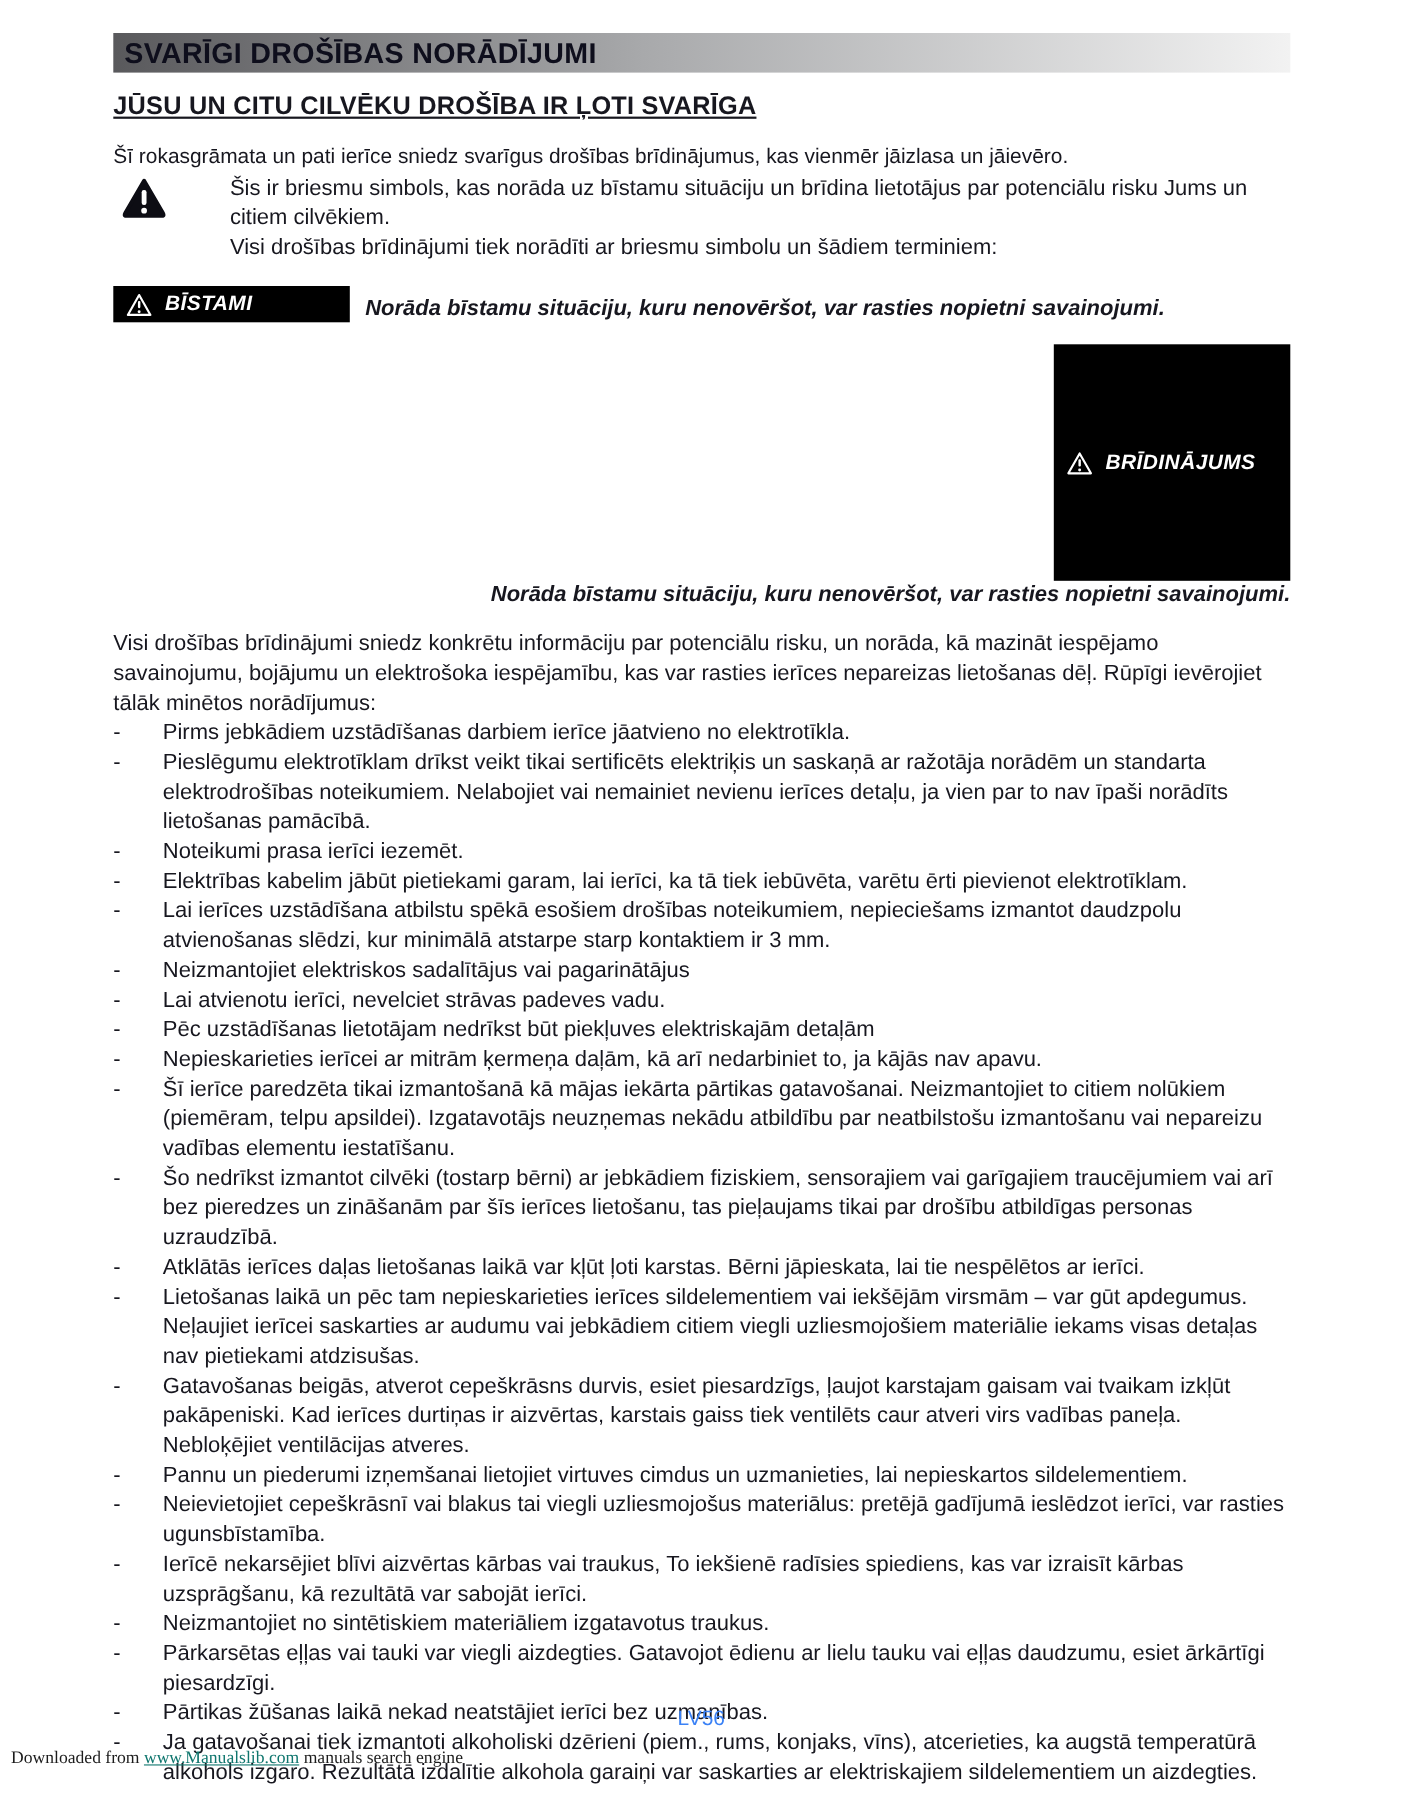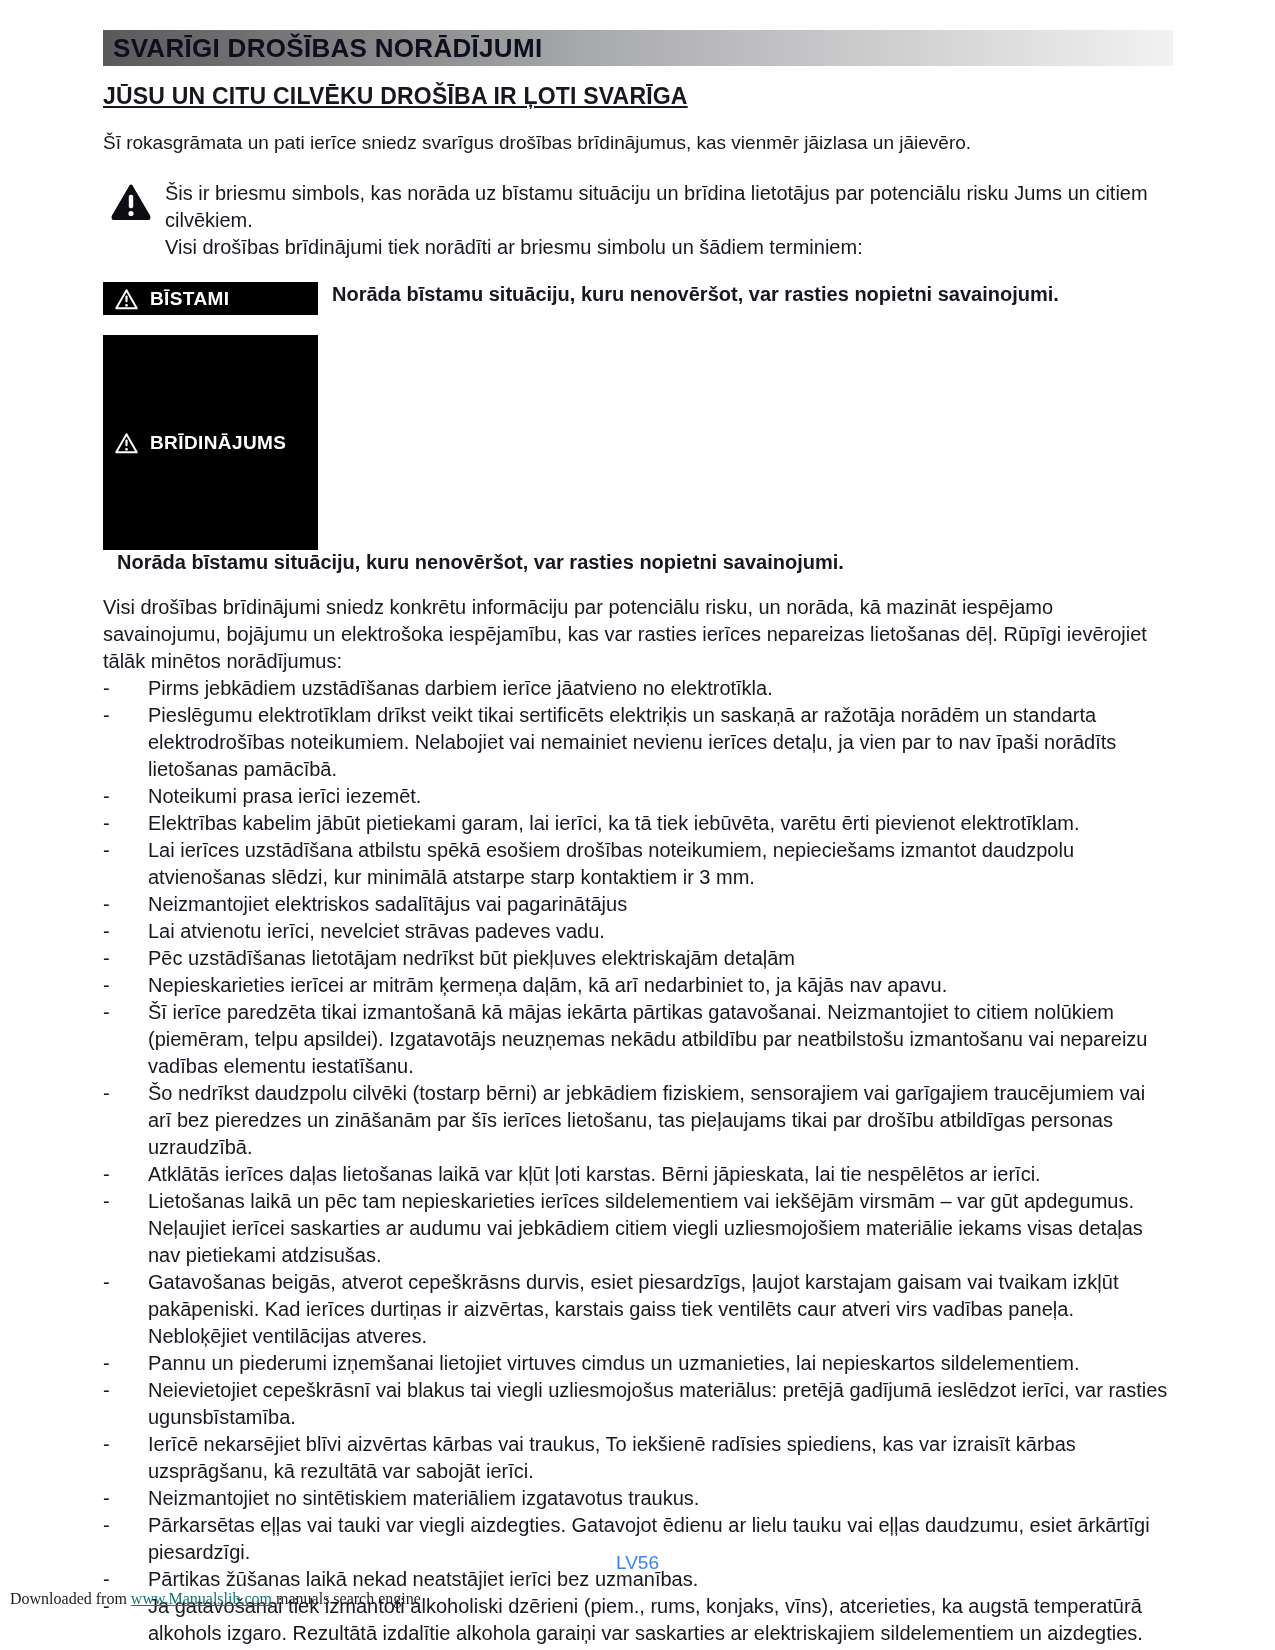--- a/index.html
+++ b/index.html
@@ -27,27 +27,27 @@
 
   .heading {
     margin-top:17px;
     font-size:23px; font-weight:bold;
     text-decoration:underline;
     letter-spacing:0.2px;
   }
 
   .intro { margin-top:19px; font-size:19px; line-height:27px; }
 
-  .symbol-row { margin-top:24px; display:flex; align-items:flex-start; }
+  .symbol-row { margin-top:2px; display:flex; align-items:flex-start;gap:44px; }
   .hazard-icon { flex:0 0 40px; width:40px; height:37px; margin-left:8px; margin-top:3px; }
   .hazard-icon svg { width:100%; height:100%; display:block; }
   .symbol-text { margin-left:14px; font-size:20px; line-height:27px; }
   .symbol-text p { margin:0; }
 
-  .warning-row { display:flex; align-items:flex-start; margin-top:21px; }
+  .warning-row { display:flex; align-items:flex-end; margin-top:21px;font-style:italic; }
   .warning-row + .warning-row { margin-top:20px;flex-direction:column; }
   .badge {
     flex:0 0 215px; width:215px; height:33px;
     background:#000000; color:#ffffff;
     display:flex; align-items:center;
     padding-left:11px;
   }
   .badge-icon { width:25px; height:22px; margin-right:11px; }
   .badge-icon svg { width:100%; height:100%; display:block; }
   .badge-label { font-size:19px; font-weight:bold; letter-spacing:0.4px; }
@@ -179,21 +179,21 @@
           <span class="txt">Nepieskarieties ierīcei ar mitrām ķermeņa daļām, kā arī nedarbiniet to, ja kājās nav apavu.</span>
         </div>
 
         <div class="bullet">
           <span class="dash">-</span>
           <span class="txt">Šī ierīce paredzēta tikai izmantošanā kā mājas iekārta pārtikas gatavošanai. Neizmantojiet to citiem nolūkiem (piemēram, telpu apsildei). Izgatavotājs neuzņemas nekādu atbildību par neatbilstošu izmantošanu vai nepareizu vadības elementu iestatīšanu.</span>
         </div>
 
         <div class="bullet">
           <span class="dash">-</span>
-          <span class="txt">Šo nedrīkst daudzpolu cilvēki (tostarp bērni) ar jebkādiem fiziskiem, sensorajiem vai garīgajiem traucējumiem vai arī bez pieredzes un zināšanām par šīs ierīces lietošanu, tas pieļaujams tikai par drošību atbildīgas personas uzraudzībā.</span>
+          <span class="txt">Šo nedrīkst izmantot cilvēki (tostarp bērni) ar jebkādiem fiziskiem, sensorajiem vai garīgajiem traucējumiem vai arī bez pieredzes un zināšanām par šīs ierīces lietošanu, tas pieļaujams tikai par drošību atbildīgas personas uzraudzībā.</span>
         </div>
 
         <div class="bullet">
           <span class="dash">-</span>
           <span class="txt">Atklātās ierīces daļas lietošanas laikā var kļūt ļoti karstas. Bērni jāpieskata, lai tie nespēlētos ar ierīci.</span>
         </div>
 
         <div class="bullet">
           <span class="dash">-</span>
           <span class="txt">Lietošanas laikā un pēc tam nepieskarieties ierīces sildelementiem vai iekšējām virsmām – var gūt apdegumus. Neļaujiet ierīcei saskarties ar audumu vai jebkādiem citiem viegli uzliesmojošiem materiālie iekams visas detaļas nav pietiekami atdzisušas.</span>

